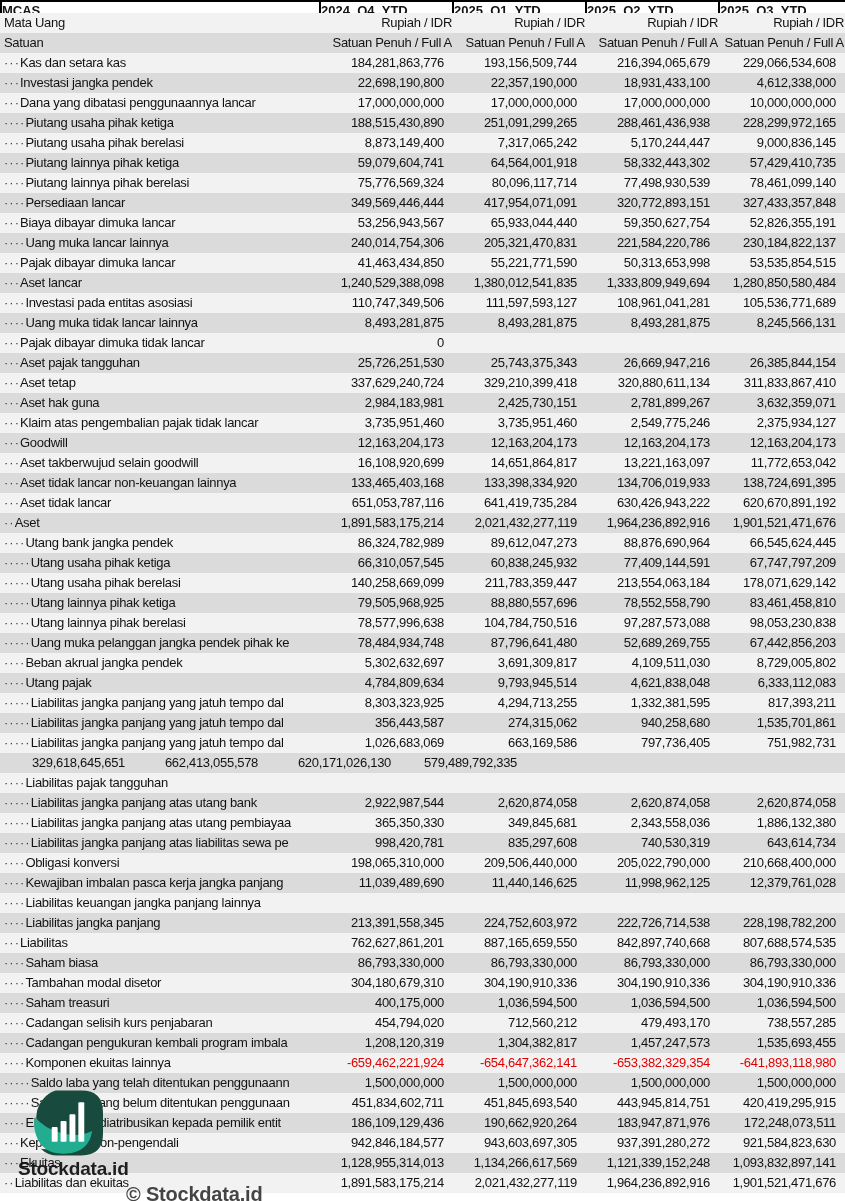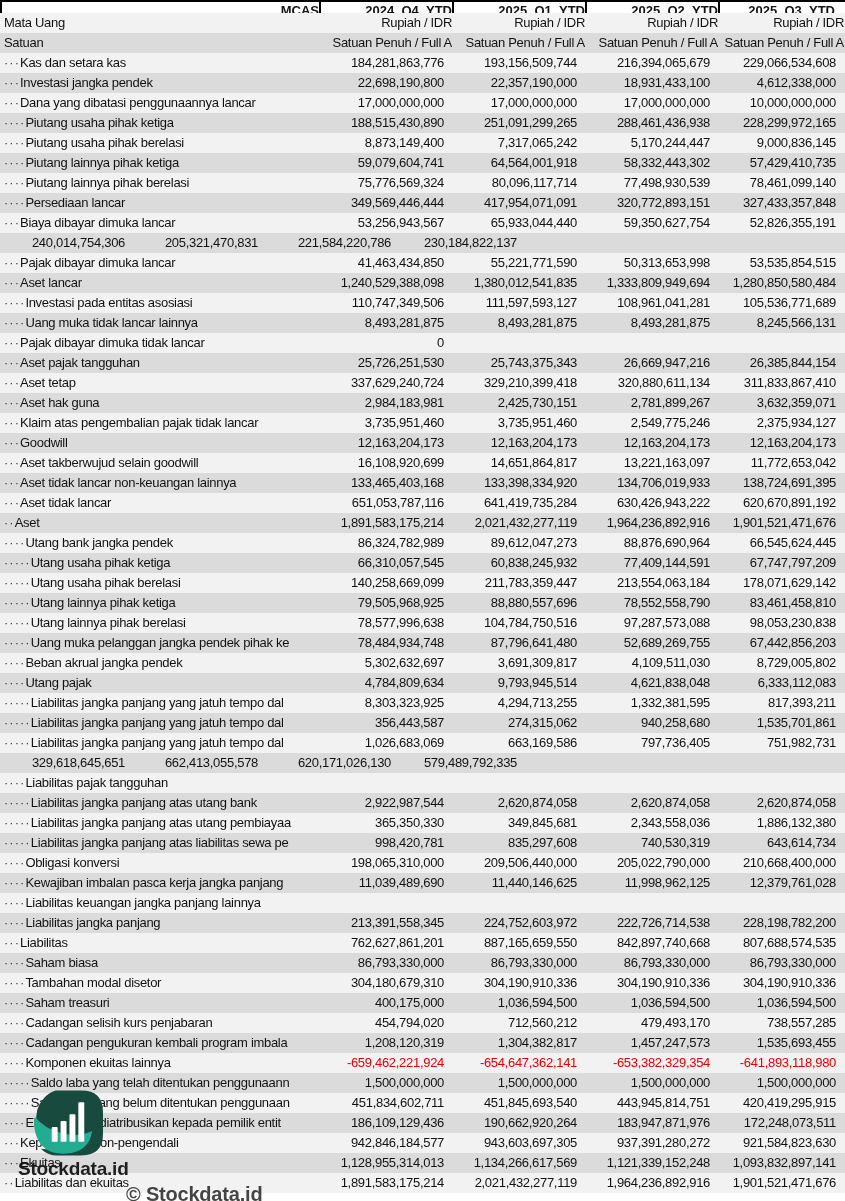--- a/index.html
+++ b/index.html
@@ -9,21 +9,21 @@
     font-size:13px;color:#121212;letter-spacing:-0.3px;background:#fff;
     cursor:default;
   }
   
   .hdr{
     display:flex;height:22px;box-sizing:border-box;background:#fff;
     border-top:2px solid #000;border-bottom:2px solid #000;border-left:2px solid #000;
   }
   .hdr .hcell{
     box-sizing:border-box;border-right:2px solid #000;
-    font-weight:bold;text-align:right;line-height:18px;letter-spacing:0;
+    font-weight:bold;text-align:left;line-height:18px;letter-spacing:0;
     overflow:hidden;white-space:nowrap;
   }
   .hdr .c0{width:319px;}
   .hdr .c1,.hdr .c2,.hdr .c3{width:133px;}
   .hdr .c4{width:115px;border-right:none;}
   
   .tbody{position:absolute;top:13px;left:0;width:845px;}
   .row{display:flex;height:20px;line-height:20px;}
   .row:nth-child(odd){background:#f2f2f2;}
   .row:nth-child(even){background:#dbdbdb;}
@@ -130,20 +130,21 @@
         <div class="cell val last">327,433,357,848</div>
       </div>
       <div class="row">
         <div class="cell label"><span class="dots">· · · </span><span>Biaya dibayar dimuka lancar</span></div>
         <div class="cell val">53,256,943,567</div>
         <div class="cell val">65,933,044,440</div>
         <div class="cell val">59,350,627,754</div>
         <div class="cell val last">52,826,355,191</div>
       </div>
       <div class="row">
+        <div class="cell label"><span class="dots">· · · · </span><span>Uang muka lancar lainnya</span></div>
         <div class="cell val">240,014,754,306</div>
         <div class="cell val">205,321,470,831</div>
         <div class="cell val">221,584,220,786</div>
         <div class="cell val last">230,184,822,137</div>
       </div>
       <div class="row">
         <div class="cell label"><span class="dots">· · · </span><span>Pajak dibayar dimuka lancar</span></div>
         <div class="cell val">41,463,434,850</div>
         <div class="cell val">55,221,771,590</div>
         <div class="cell val">50,313,653,998</div>

